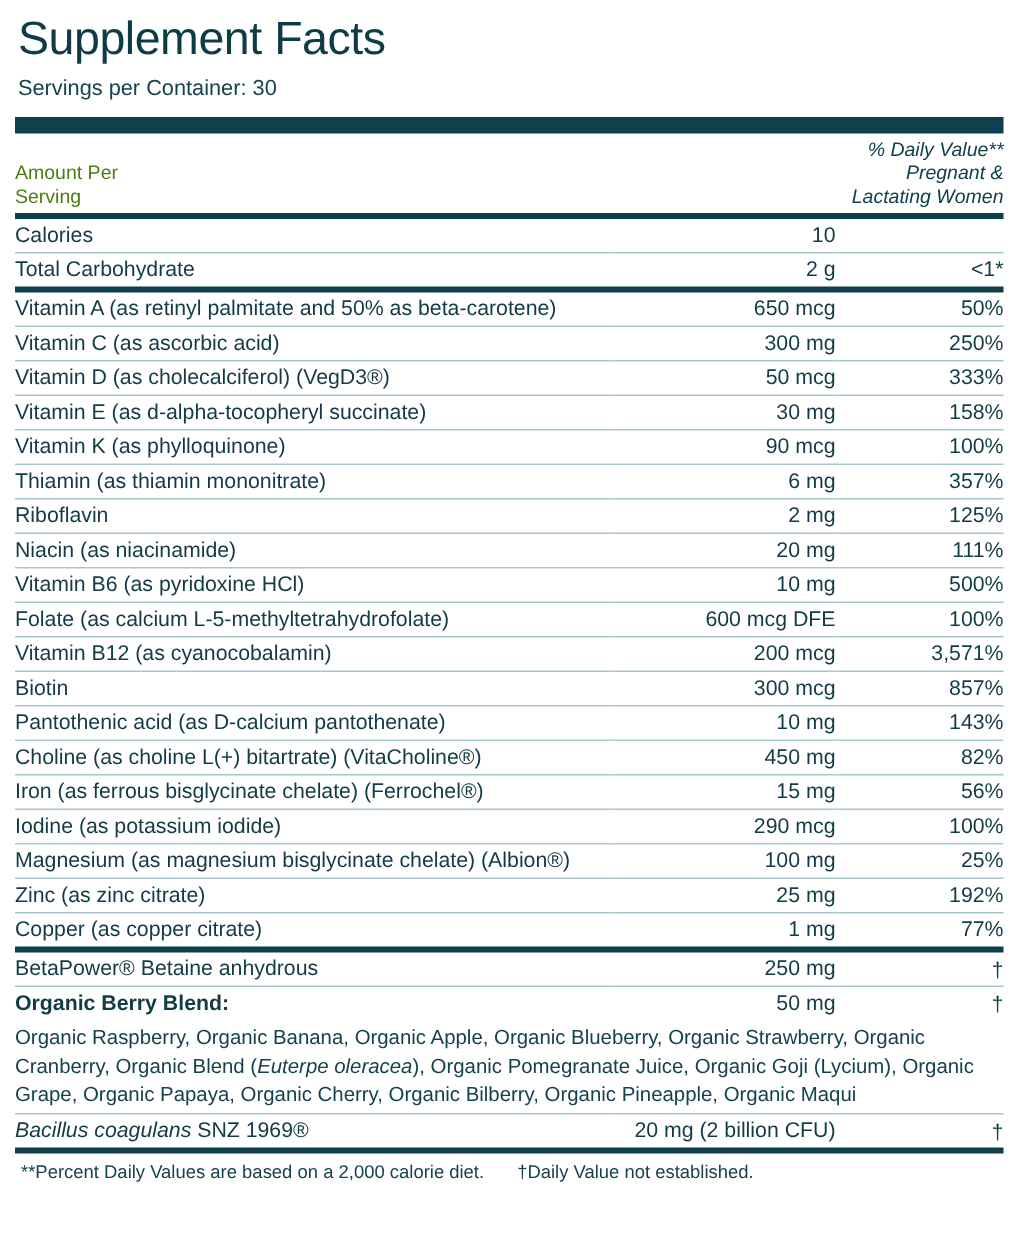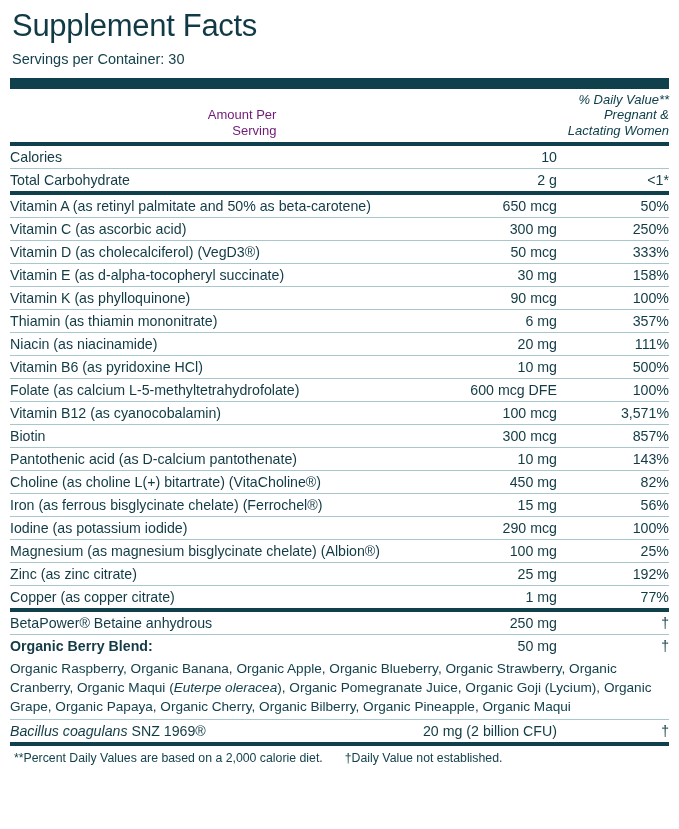--- a/index.html
+++ b/index.html
@@ -73,23 +73,23 @@
   }
   .head-row td {
     padding-top: 6px;
     padding-bottom: 7px;
     font-size: 13px;
     line-height: 1.22;
     vertical-align: bottom;
     font-weight: normal;
   }
   .head-amt {
-    text-align: right;
+    text-align: left;
     padding-right: 8px;
-    color: #701a75;
+    color: #4d7c0f;
   }
   .head-dv {
     text-align: right;
     padding-right: 6px;
     color: #10404b;
     font-style: italic;
   }
   .blend-name {
     font-weight: bold;
   }
@@ -182,37 +182,42 @@
       <td class="name">Vitamin K (as phylloquinone)</td>
       <td class="amt">90 mcg</td>
       <td class="dv">100%</td>
     </tr>
     <tr class="sep">
       <td class="name">Thiamin (as thiamin mononitrate)</td>
       <td class="amt">6 mg</td>
       <td class="dv">357%</td>
     </tr>
     <tr class="sep">
+      <td class="name">Riboflavin</td>
+      <td class="amt">2 mg</td>
+      <td class="dv">125%</td>
+    </tr>
+    <tr class="sep">
       <td class="name">Niacin (as niacinamide)</td>
       <td class="amt">20 mg</td>
       <td class="dv">111%</td>
     </tr>
     <tr class="sep">
       <td class="name">Vitamin B6 (as pyridoxine HCl)</td>
       <td class="amt">10 mg</td>
       <td class="dv">500%</td>
     </tr>
     <tr class="sep">
       <td class="name">Folate (as calcium L-5-methyltetrahydrofolate)</td>
       <td class="amt">600 mcg DFE</td>
       <td class="dv">100%</td>
     </tr>
     <tr class="sep">
       <td class="name">Vitamin B12 (as cyanocobalamin)</td>
-      <td class="amt">100 mcg</td>
+      <td class="amt">200 mcg</td>
       <td class="dv">3,571%</td>
     </tr>
     <tr class="sep">
       <td class="name">Biotin</td>
       <td class="amt">300 mcg</td>
       <td class="dv">857%</td>
     </tr>
     <tr class="sep">
       <td class="name">Pantothenic acid (as D-calcium pantothenate)</td>
       <td class="amt">10 mg</td>
@@ -263,21 +268,21 @@
     <tr class="sep">
       <td class="name">
         <span class="blend-name">Organic Berry Blend</span><span class="blend-name">:</span>
       </td>
       <td class="amt">50 mg</td>
       <td class="dv dagger">†</td>
     </tr>
     <tr>
       <td class="blend-body" colspan="3">
         <span>Organic Raspberry, Organic Banana, Organic Apple, Organic Blueberry, Organic Strawberry, Organic</span>
-        <span>Cranberry, Organic Maqui (</span><span class="italic">Euterpe oleracea</span><span>), Organic Pomegranate Juice, Organic Goji (Lycium),</span>
+        <span>Cranberry, Organic Blend (</span><span class="italic">Euterpe oleracea</span><span>), Organic Pomegranate Juice, Organic Goji (Lycium),</span>
         <span>Organic Grape, Organic Papaya, Organic Cherry, Organic Bilberry, Organic Pineapple, Organic Maqui</span>
       </td>
     </tr>
     <tr class="sep">
       <td class="name">
         <span class="italic">Bacillus coagulans</span><span> SNZ 1969®</span>
       </td>
       <td class="amt">20 mg (2 billion CFU)</td>
       <td class="dv dagger">†</td>
     </tr>

